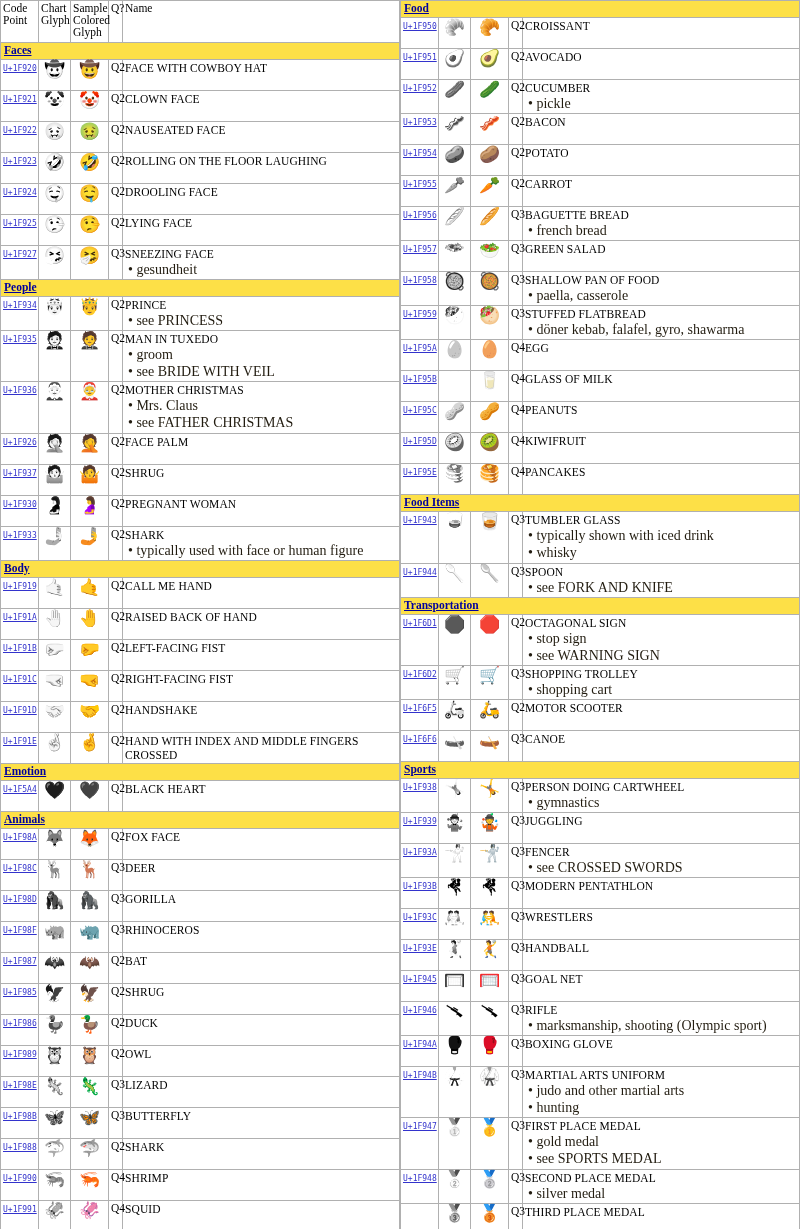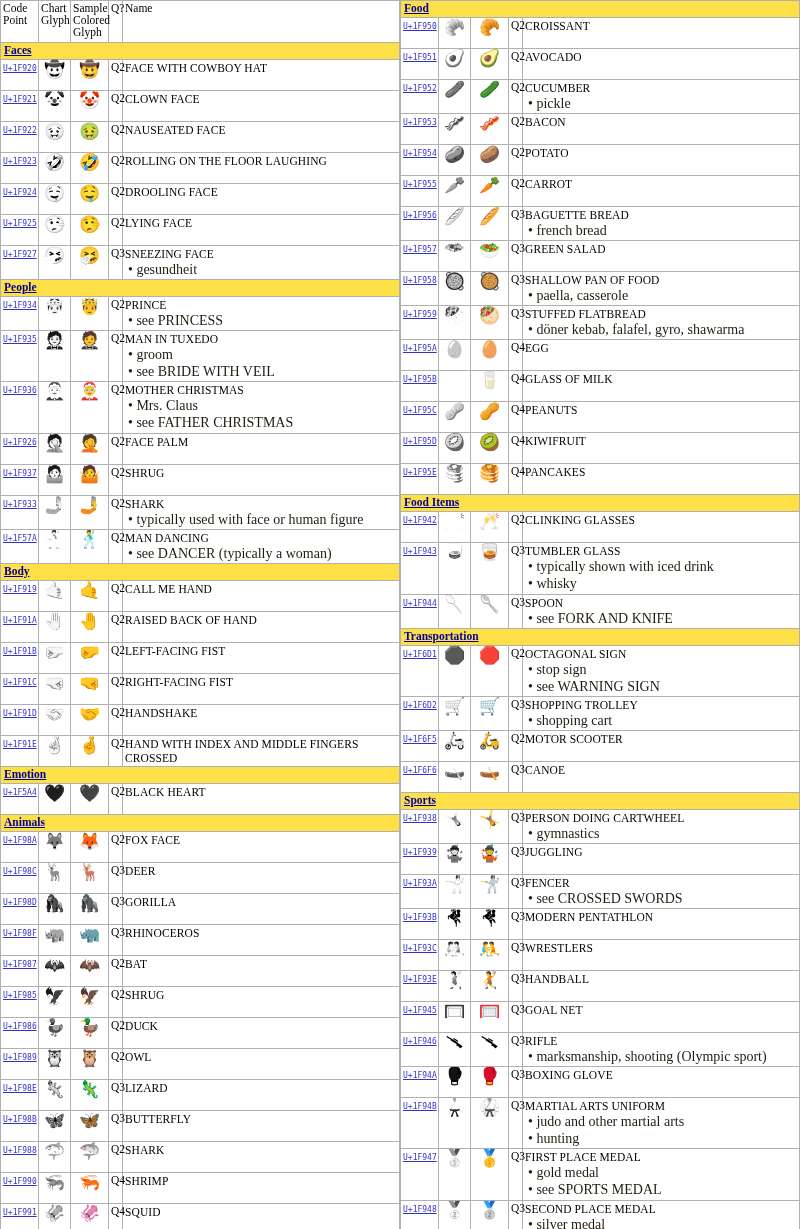--- a/index.html
+++ b/index.html
@@ -252,37 +252,36 @@
           <tr>
             <td class="cp"><span class="cplink">U+1F937</span></td>
             <td class="glyphcell"><span class="g-chart">🤷</span></td>
             <td class="glyphcell"><span class="g-sample">🤷</span></td>
             <td class="q">Q2</td>
             <td class="nm">
               <span class="main">SHRUG</span>
             </td>
           </tr>
           <tr>
+            <td class="cp"><span class="cplink">U+1F930</span></td>
+            <td class="glyphcell"><span class="g-chart">🤰</span></td>
+            <td class="glyphcell"><span class="g-sample">🤰</span></td>
+            <td class="q">Q2</td>
+            <td class="nm">
+              <span class="main">PREGNANT WOMAN</span>
+            </td>
+          </tr>
+          <tr>
             <td class="cp"><span class="cplink">U+1F933</span></td>
             <td class="glyphcell"><span class="g-chart">🤳</span></td>
             <td class="glyphcell"><span class="g-sample">🤳</span></td>
             <td class="q">Q2</td>
             <td class="nm">
               <span class="main">SHARK</span>
               <span class="ann">typically used with face or human figure</span>
-            </td>
-          </tr>
-          <tr>
-            <td class="cp"><span class="cplink">U+1F57A</span></td>
-            <td class="glyphcell"><span class="g-chart">🕺</span></td>
-            <td class="glyphcell"><span class="g-sample">🕺</span></td>
-            <td class="q">Q2</td>
-            <td class="nm">
-              <span class="main">MAN DANCING</span>
-              <span class="ann">see DANCER (typically a woman)</span>
             </td>
           </tr>
           <tr class="section">
             <td colspan="5"><span class="sec-link">Body</span></td>
           </tr>
           <tr>
             <td class="cp"><span class="cplink">U+1F919</span></td>
             <td class="glyphcell"><span class="g-chart">🤙</span></td>
             <td class="glyphcell"><span class="g-sample">🤙</span></td>
             <td class="q">Q2</td>
@@ -620,29 +619,20 @@
             <td class="glyphcell"><span class="g-sample">🥞</span></td>
             <td class="q">Q4</td>
             <td class="nm">
               <span class="main">PANCAKES</span>
             </td>
           </tr>
           <tr class="section">
             <td colspan="5"><span class="sec-link">Food Items</span></td>
           </tr>
           <tr>
-            <td class="cp"><span class="cplink">U+1F942</span></td>
-            <td class="glyphcell"><span class="g-chart">🥂</span></td>
-            <td class="glyphcell"><span class="g-sample">🥂</span></td>
-            <td class="q">Q2</td>
-            <td class="nm">
-              <span class="main">CLINKING GLASSES</span>
-            </td>
-          </tr>
-          <tr>
             <td class="cp"><span class="cplink">U+1F943</span></td>
             <td class="glyphcell"><span class="g-chart">🥃</span></td>
             <td class="glyphcell"><span class="g-sample">🥃</span></td>
             <td class="q">Q3</td>
             <td class="nm">
               <span class="main">TUMBLER GLASS</span>
               <span class="ann">typically shown with iced drink</span>
               <span class="ann">whisky</span>
             </td>
           </tr>

